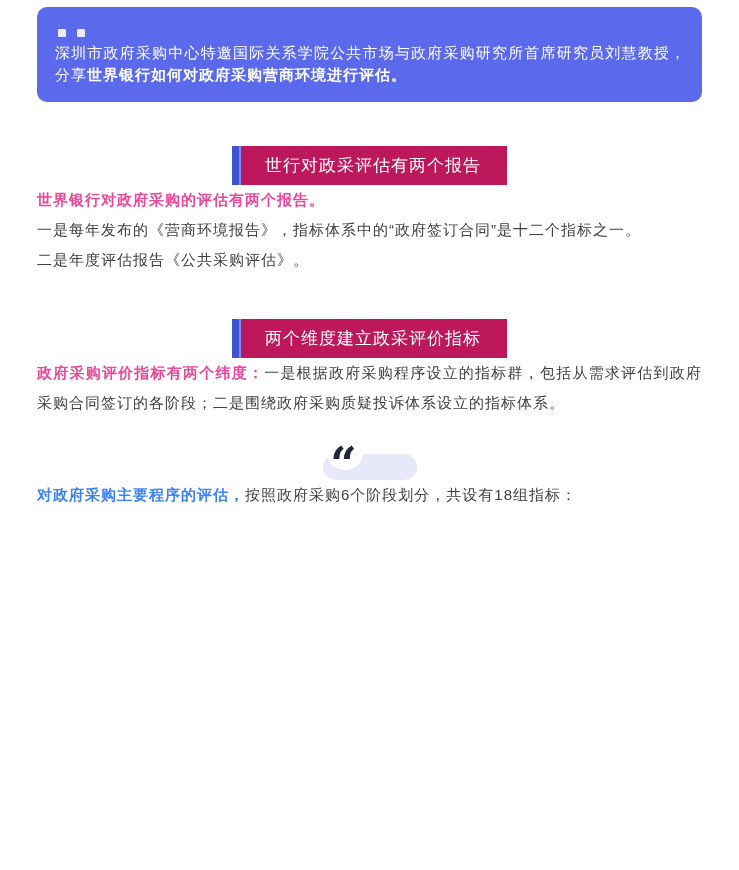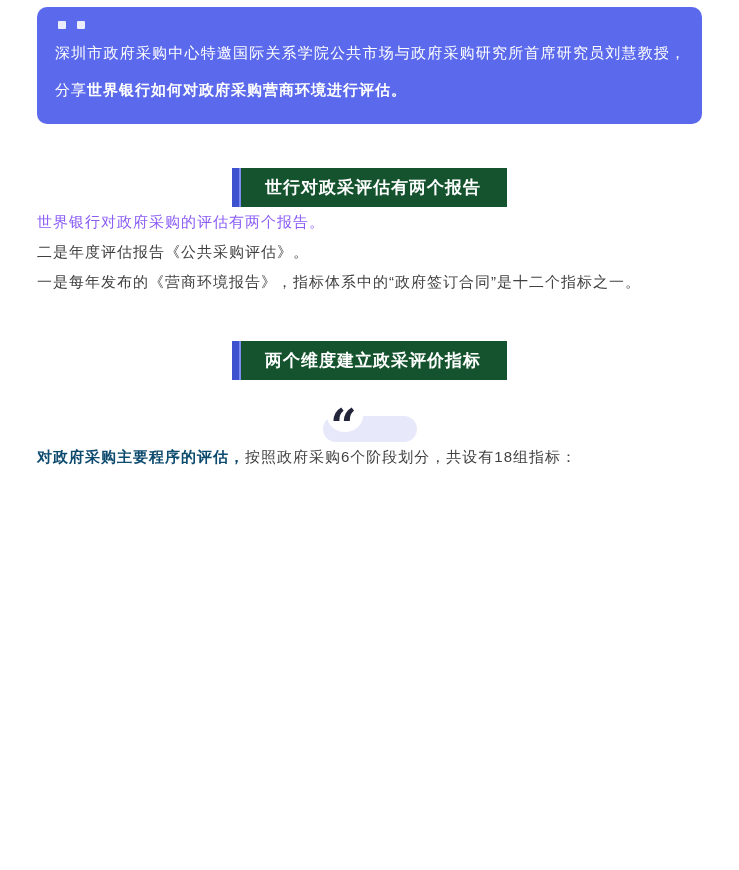--- a/index.html
+++ b/index.html
@@ -8,56 +8,56 @@
     font-family:"Liberation Sans","DejaVu Sans",sans-serif;
     color:#404040;
     overflow:hidden;
   }
   .page{padding:7px 37px 0 37px;}
 
   
   .intro-card{
     background:#5b6aec;
     border-radius:10px;
-    padding:12px 16px 16px 18px;
+    padding:20px 16px 16px 18px;
     color:#ffffff;
     font-size:15px;
-    line-height:37px;
+    line-height:22px;
     letter-spacing:1px;
     text-align:justify;
   }
   .squares{display:flex;gap:11px;margin:2px 0 5px 3px;}
   .square{width:8px;height:8px;background:rgba(255,255,255,0.88);border-radius:1px;}
   .intro-card b{font-weight:bold;}
 
   
   .banner{
     width:fit-content;
     margin:44px auto 0 auto;
-    background:#14532d;
+    background:#be185d;
     border-left:7px solid #3e51cf;
     box-shadow:inset 2px 0 0 0 #7d8cf2;
     color:#ffffff;
-    font-weight:bold;
+    font-weight:normal;
     font-size:17px;
     letter-spacing:1px;
     padding:8px 26px;
   }
   .banner2{}
 
   
   p.body{
     margin:0;
     font-size:15px;
     line-height:30px;
     letter-spacing:1px;
     text-align:justify;
     color:#404040;
   }
-  p.body strong{font-weight:normal;color:#8b5cf6;}
+  p.body strong{font-weight:bold;color:#ec4899;}
   .mt-l{margin-top:43px;}
   .mt-m{margin-top:27px;}
   .mt-banner{margin-top:45px;}
   .note{font-size:13px;color:#595959;letter-spacing:0.5px;}
 
   
   .quote-box{
     position:relative;
     width:fit-content;
     margin:36px auto 0 auto;
@@ -79,47 +79,48 @@
     font-family:"DejaVu Serif","Liberation Serif",serif;
     font-weight:bold;
     font-size:46px;
     line-height:52px;
     text-align:center;
     overflow:hidden;
   }
 
   
   .closing{margin-top:22px;}
-  .red{color:#0c4a6e;font-weight:bold;}
+  .red{color:#3b82f6;font-weight:bold;}
 </style>
 </head>
 <body>
 
 <div class="page">
 
   <div class="intro-card">
     <div class="squares">
       <span class="square"></span>
       <span class="square"></span>
     </div>
     <span>深圳市政府采购中心特邀国际关系学院公共市场与政府采购研究所首席研究员刘慧教授，分享</span><b>世界银行如何对政府采购营商环境进行评估。</b>
   </div>
 
   <div class="banner">世行对政采评估有两个报告</div>
 
   <p class="body mt-l"><strong>世界银行对政府采购的评估有两个报告。</strong></p>
 
+  <p class="body mt-m">一是每年发布的《营商环境报告》，指标体系中的“政府签订合同”是十二个指标之一。</p>
+
   <p class="body mt-m">二是年度评估报告《公共采购评估》。</p>
-
-  <p class="body mt-m">一是每年发布的《营商环境报告》，指标体系中的“政府签订合同”是十二个指标之一。</p>
 
 
 
   <div class="banner banner2">两个维度建立政采评价指标</div>
 
+  <p class="body mt-banner"><strong>政府采购评价指标有两个纬度：</strong><span>一是根据政府采购程序设立的指标群，包括从需求评估到政府采购合同签订的各阶段；二是围绕政府采购质疑投诉体系设立的指标体系。</span></p>
 
   <div class="quote-box">
     <span class="quote-mark">“</span>
   </div>
 
   <p class="body closing"><span class="red">对政府采购主要程序的评估，</span><span>按照政府采购6个阶段划分，共设有18组指标：</span></p>
 
 </div>
 
 </body></html>

